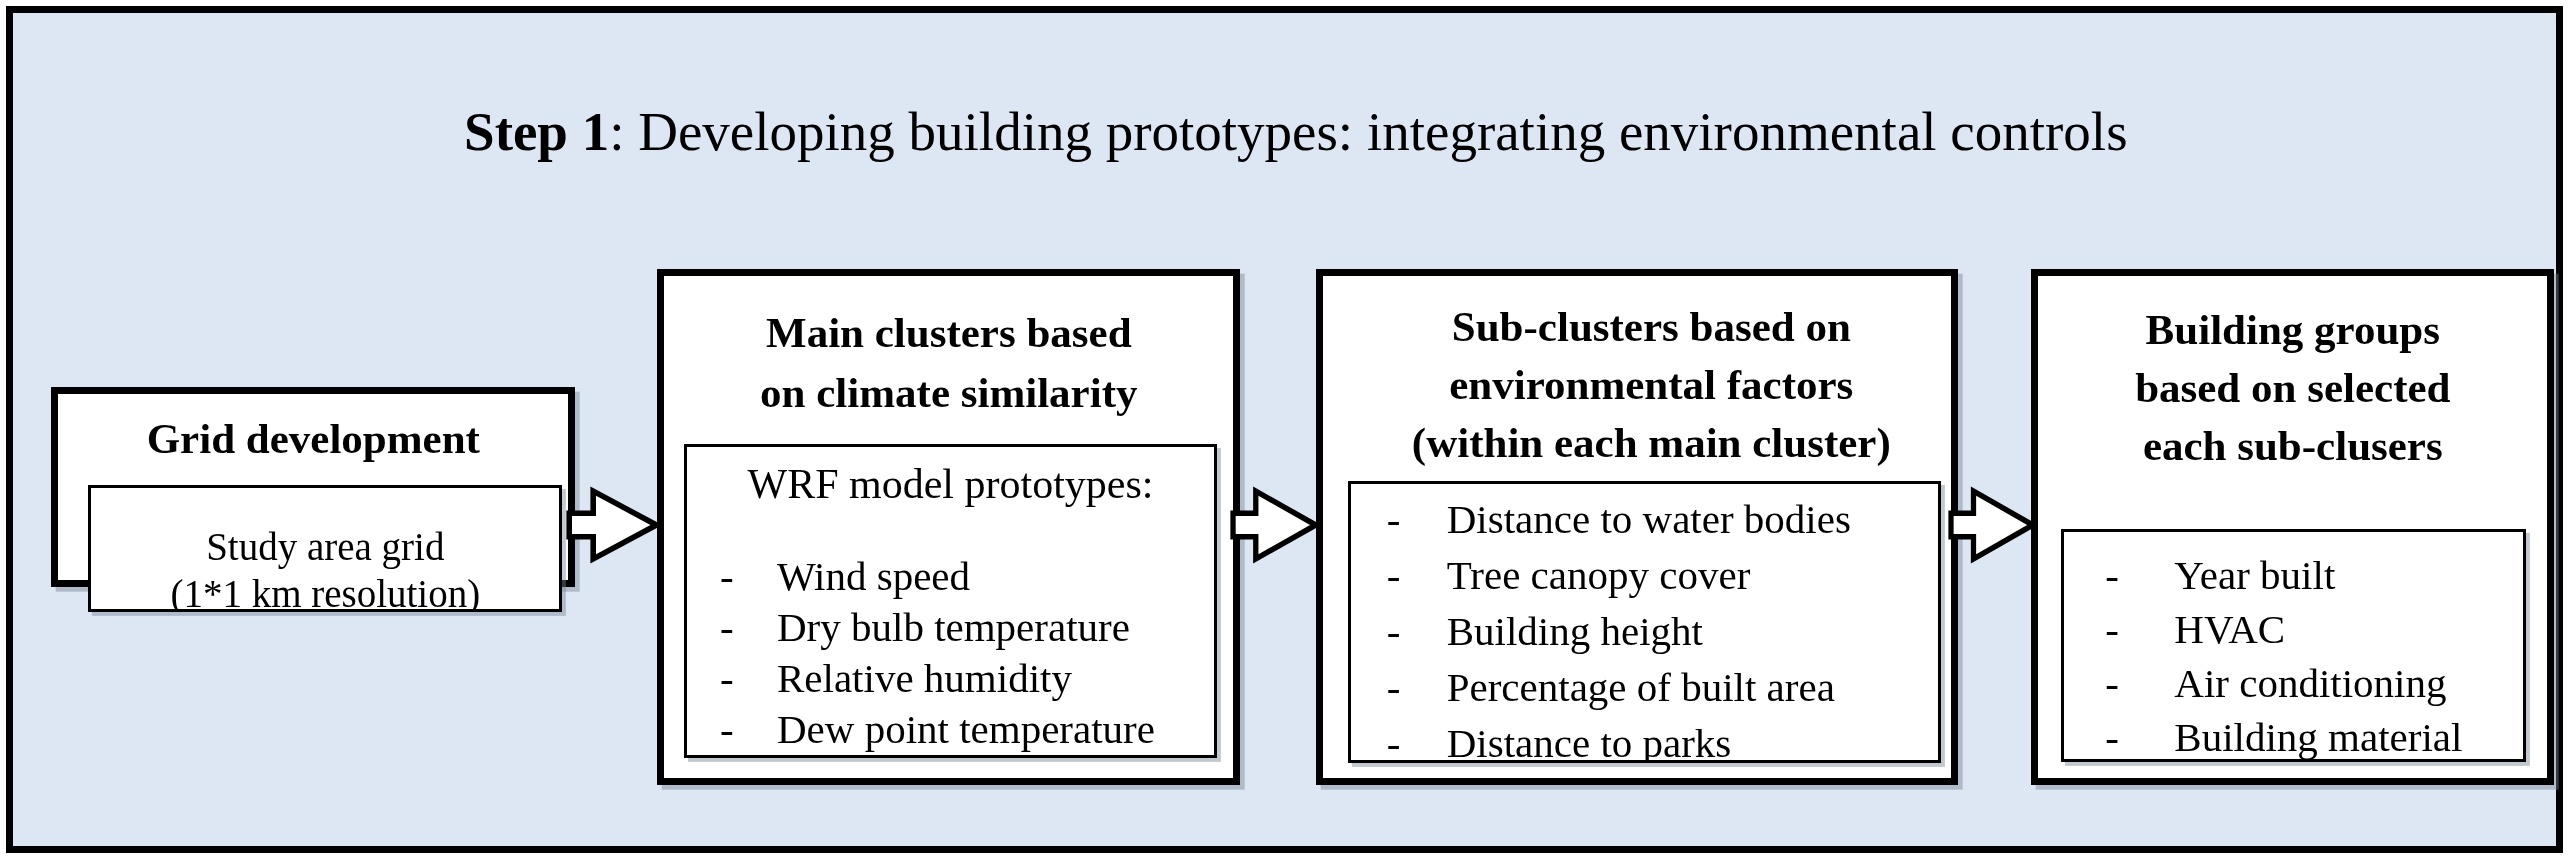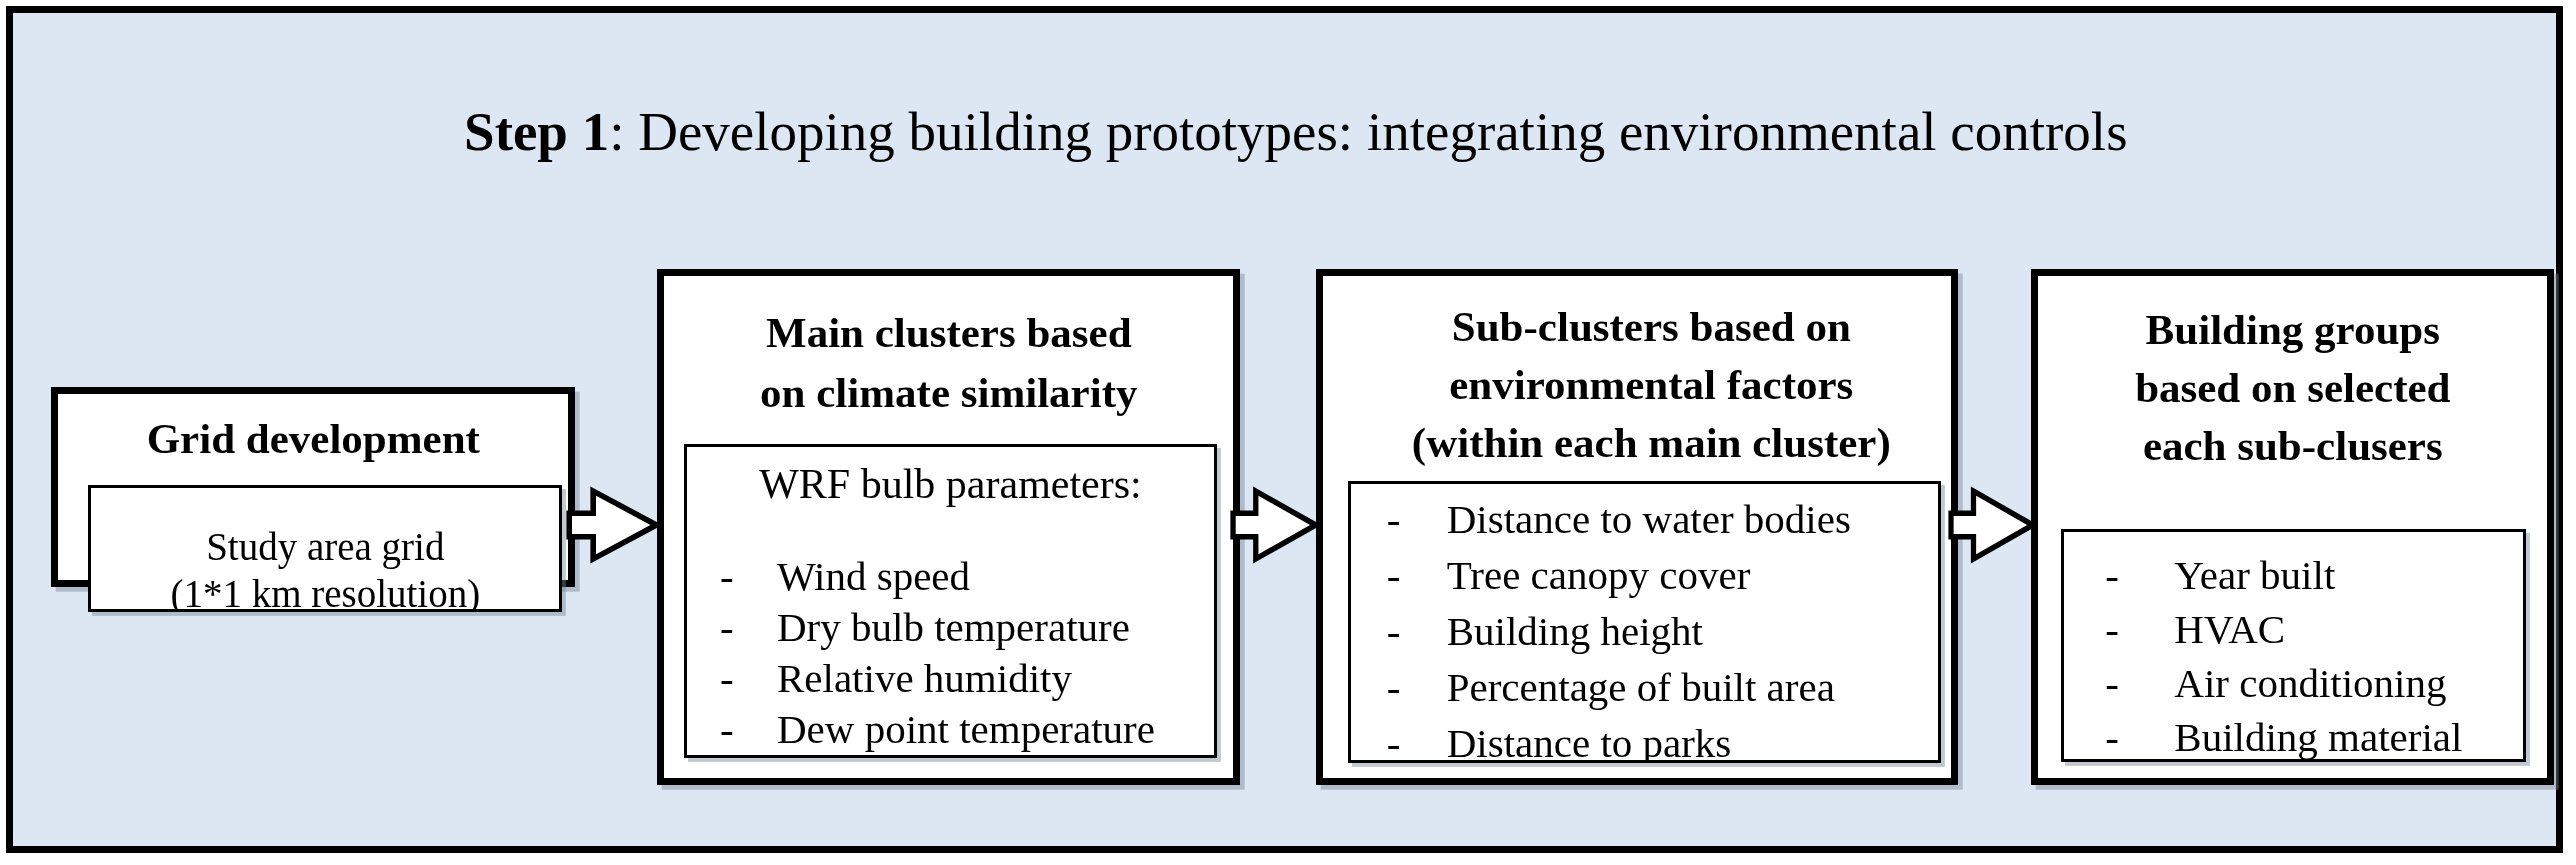--- a/index.html
+++ b/index.html
@@ -143,21 +143,21 @@
     <svg class="flow-arrow" id="arrow1" viewBox="0 0 120 104" preserveAspectRatio="none">
       <polygon points="4,37 34,37 34,9 113,52 34,95 34,67 4,67" fill="#ffffff" stroke="#000000" stroke-width="7" stroke-linejoin="miter"></polygon>
     </svg>
 
     <div class="box" id="box2">
       <div class="box-title">
         <div>Main clusters based</div>
         <div>on climate similarity</div>
       </div>
       <div class="inner" id="inner2">
-        <div class="inner-heading">WRF bulb parameters:</div>
+        <div class="inner-heading">WRF model prototypes:</div>
         <div class="list">
           <div class="list-item">
             <span class="dash">-</span>
             <span>Wind speed</span>
           </div>
           <div class="list-item">
             <span class="dash">-</span>
             <span>Dry bulb temperature</span>
           </div>
           <div class="list-item">

